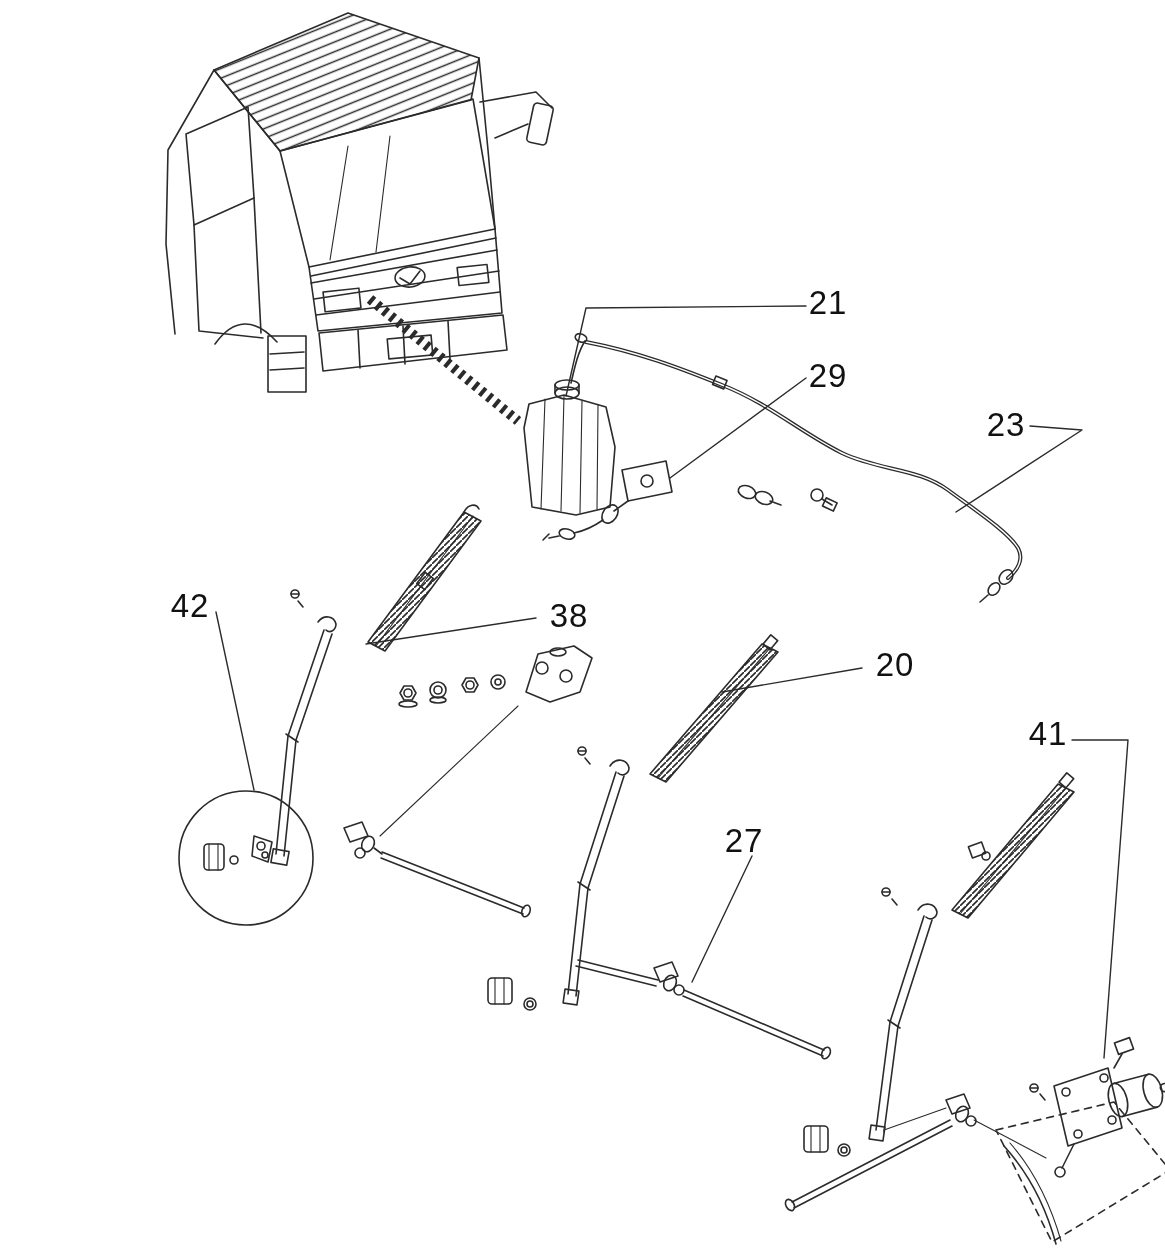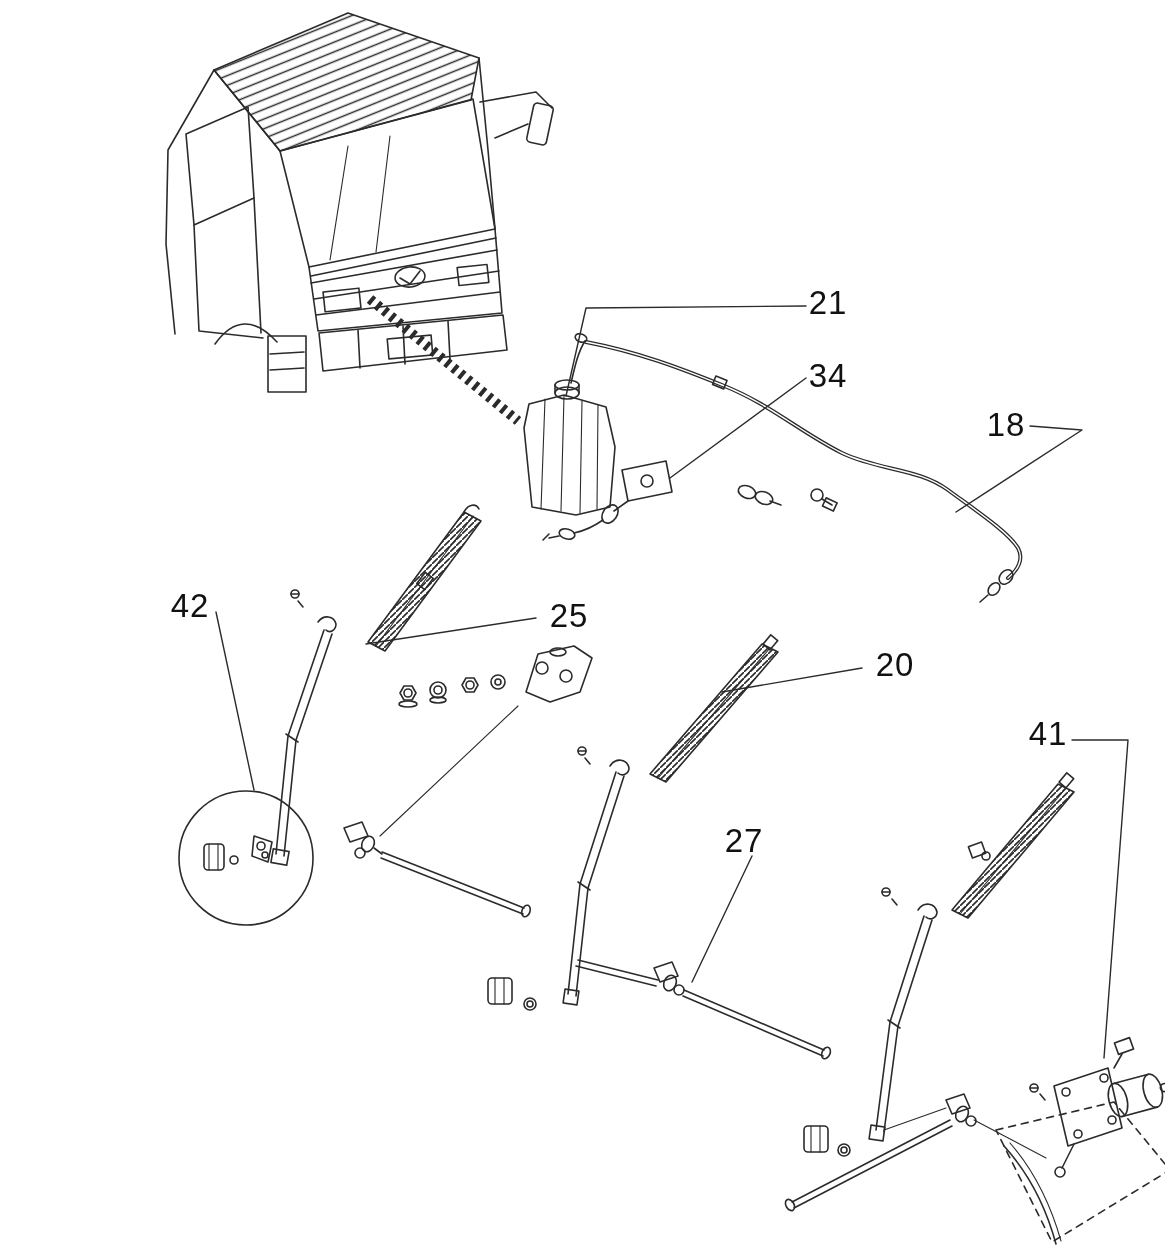--- a/index.html
+++ b/index.html
@@ -250,21 +250,21 @@
       <ellipse cx="1136" cy="1100" rx="9" ry="17"></ellipse>
       <circle cx="1148" cy="1100" r="4"></circle>
     </g>
     <path d="M1056,1144 L1044,1168"></path>
     <circle cx="1042" cy="1172" r="5"></circle>
     <path class="dashed" d="M978,1130 L1096,1102 L1152,1170 L1034,1242 Z"></path>
   </g>
 </svg>
 
 <div class="part-label lbl-21">21</div>
-<div class="part-label lbl-22">34</div>
-<div class="part-label lbl-23">18</div>
+<div class="part-label lbl-22">29</div>
+<div class="part-label lbl-23">23</div>
 <div class="part-label lbl-24">42</div>
-<div class="part-label lbl-25">25</div>
+<div class="part-label lbl-25">38</div>
 <div class="part-label lbl-26">20</div>
 <div class="part-label lbl-27">27</div>
 <div class="part-label lbl-28">41</div>
 
 </div>
 
 </body></html>

